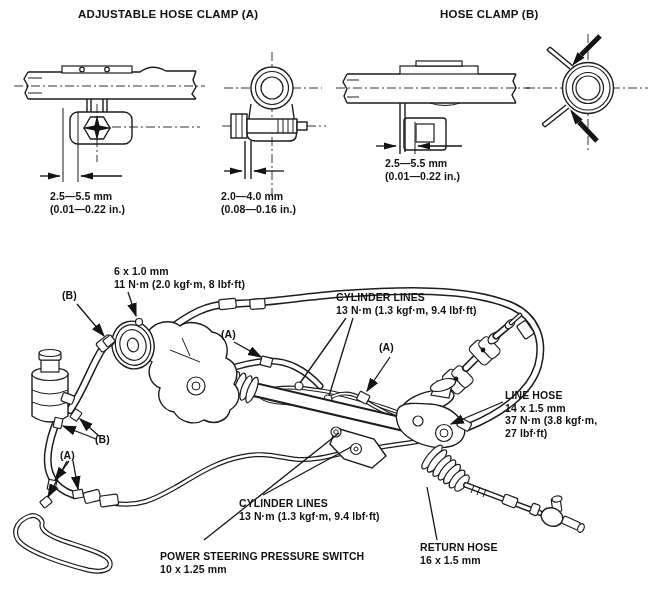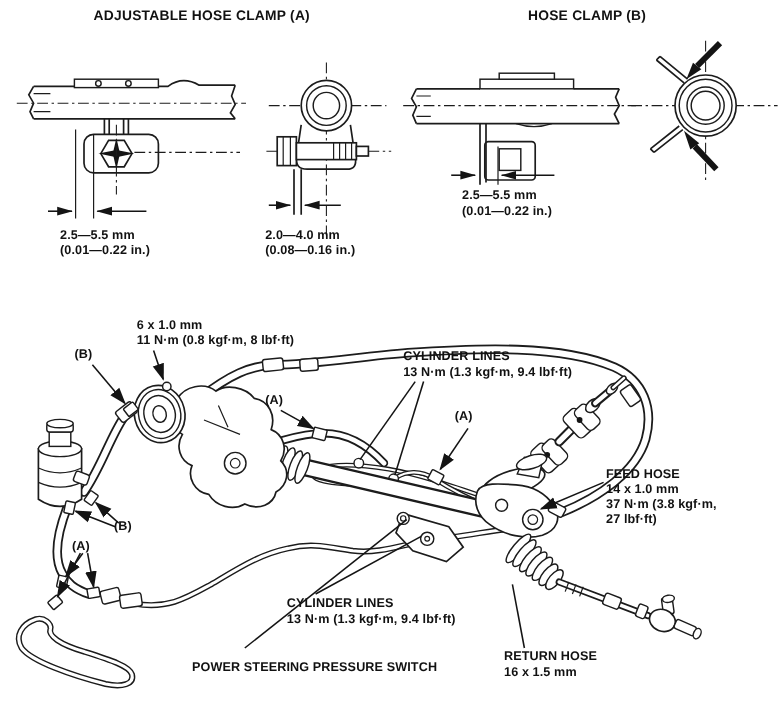--- a/index.html
+++ b/index.html
@@ -287,42 +287,43 @@
   <div>2.0—4.0 mm</div>
   <div>(0.08—0.16 in.)</div>
 </div>
 <div class="lbl" style="left:385px;top:157px">
   <div>2.5—5.5 mm</div>
   <div>(0.01—0.22 in.)</div>
 </div>
 
 <div class="lbl" style="left:114px;top:265px">
   <div>6 x 1.0 mm</div>
-  <div>11 N·m (0.8 kgf·m, 8 lbf·ft)</div>
+  <div>11 N·m (2.0 kgf·m, 8 lbf·ft)</div>
 </div>
 <div class="lbl" style="left:62px;top:289px">(B)</div>
 <div class="lbl" style="left:336px;top:291px">
   <div>CYLINDER LINES</div>
   <div>13 N·m (1.3 kgf·m, 9.4 lbf·ft)</div>
 </div>
 <div class="lbl" style="left:221px;top:328px">(A)</div>
 <div class="lbl" style="left:379px;top:341px">(A)</div>
 <div class="lbl" style="left:505px;top:389px">
-  <div>FEED HOSE</div>
-  <div>14 x 1.0 mm</div>
+  <div>LINE HOSE</div>
+  <div>14 x 1.5 mm</div>
   <div>37 N·m (3.8 kgf·m,</div>
   <div>27 lbf·ft)</div>
 </div>
 <div class="lbl" style="left:95px;top:433px">(B)</div>
 <div class="lbl" style="left:60px;top:449px">(A)</div>
 <div class="lbl" style="left:239px;top:497px">
   <div>CYLINDER LINES</div>
   <div>13 N·m (1.3 kgf·m, 9.4 lbf·ft)</div>
 </div>
 <div class="lbl" style="left:160px;top:550px">
   <div>POWER STEERING PRESSURE SWITCH</div>
+  <div>10 x 1.25 mm</div>
 </div>
 <div class="lbl" style="left:420px;top:541px">
   <div>RETURN HOSE</div>
   <div>16 x 1.5 mm</div>
 </div>
 
 </div>
 
 </body></html>

